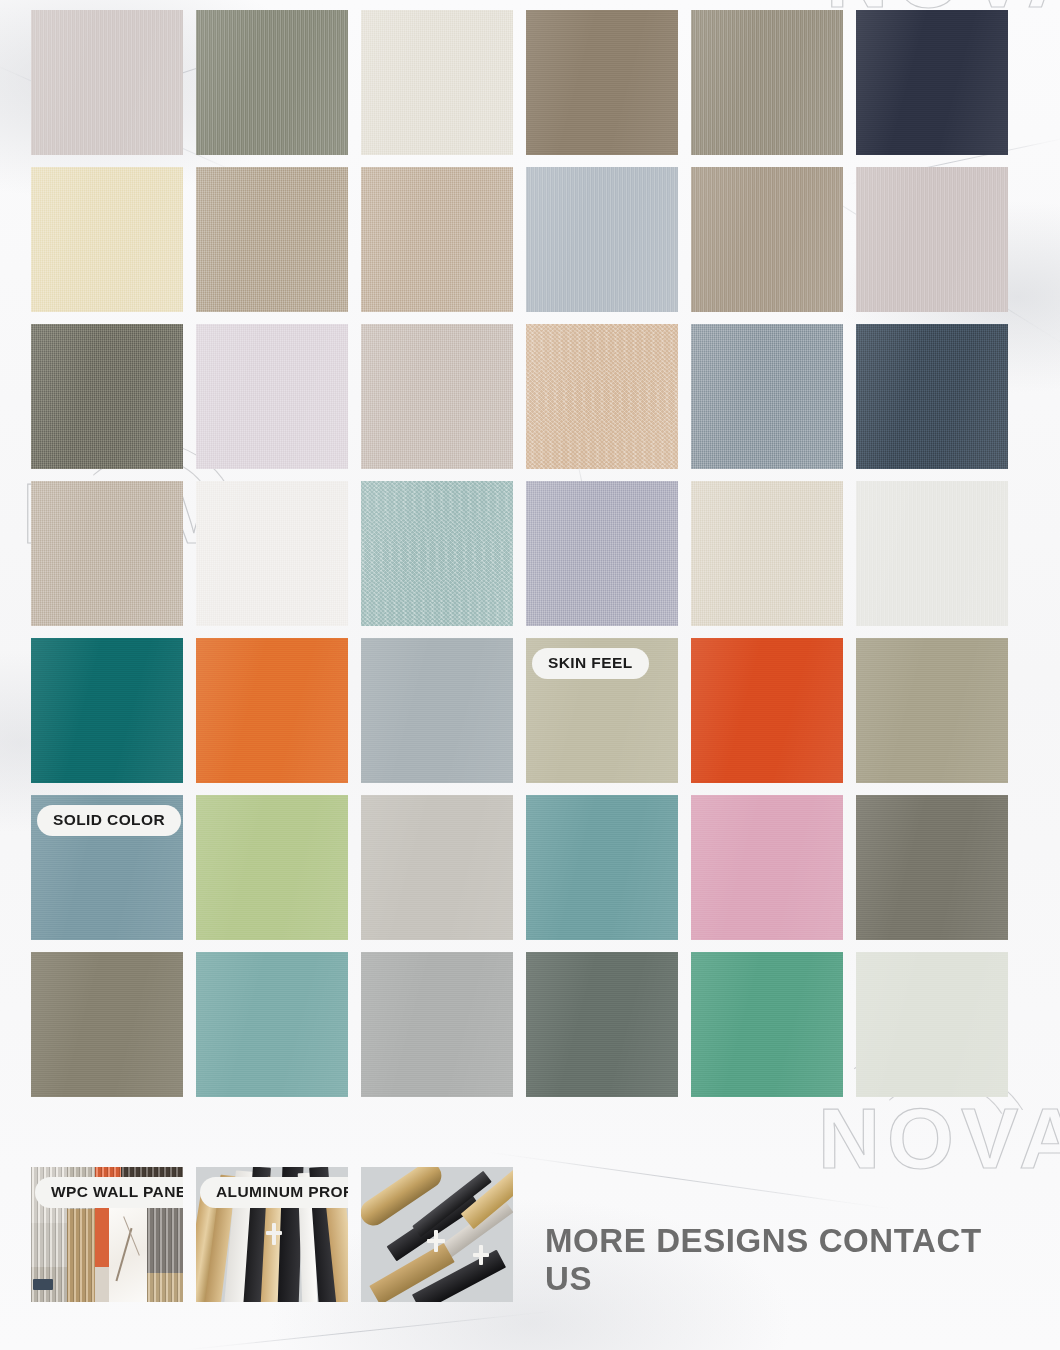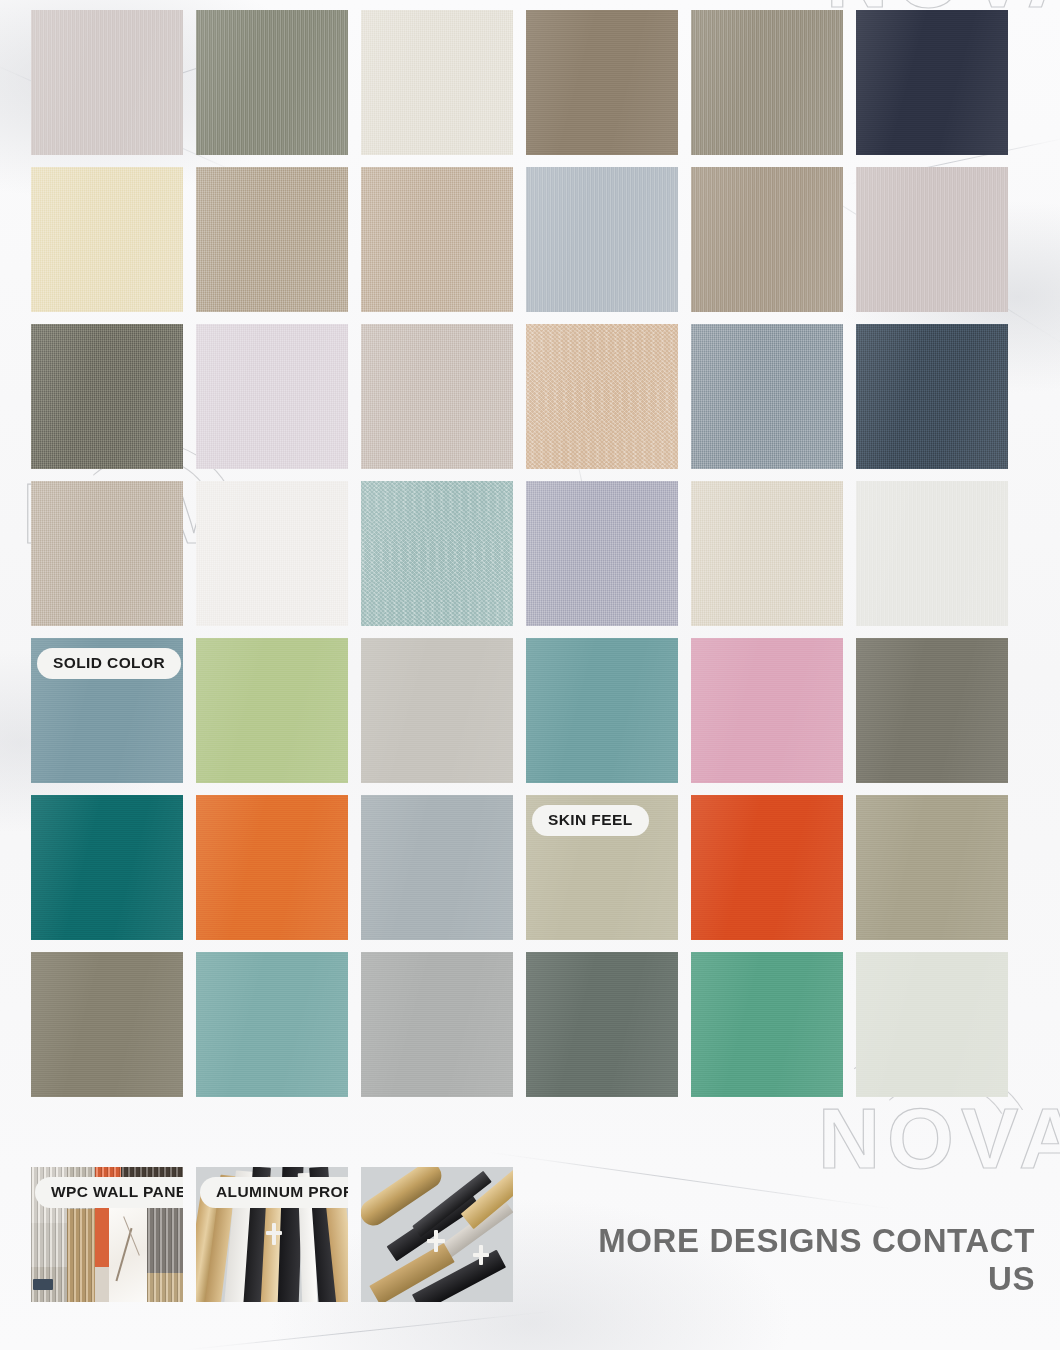--- a/index.html
+++ b/index.html
@@ -194,21 +194,21 @@
     position: absolute;
     border-radius: 1px;
   }
 
   
   #cta {
     position: absolute;
     left: 545px;
     top: 1222px;
     width: 490px;
-    text-align: right;
+    text-align: left;
     font-size: 33px;
     font-weight: 700;
     letter-spacing: 0.6px;
     color: #6d6d6d;
     font-family: "Liberation Sans", sans-serif;
   }
 </style>
 </head>
 <body>
 
@@ -322,59 +322,59 @@
     <div class="swatch sheen">
         <div class="fill tex-linen" style="background:#ded7c9"></div>
       </div>
     <div class="swatch sheen">
         <div class="fill tex-vert" style="background:#e8e8e4"></div>
       </div>
   </div>
 
   <div class="row">
     <div class="swatch sheen">
+        <div class="fill tex-solid" style="background:#0f6a6a"></div>
+      </div>
+    <div class="swatch sheen">
+        <div class="fill tex-solid" style="background:#e2702e"></div>
+      </div>
+    <div class="swatch sheen">
+        <div class="fill tex-solid" style="background:#a9b2b7"></div>
+      </div>
+    <div class="swatch sheen">
+      <div class="fill tex-solid" style="background:#c0bda6"></div>
+      <span class="badge">SKIN FEEL</span>
+    </div>
+    <div class="swatch sheen">
+        <div class="fill tex-solid" style="background:#d94b20"></div>
+      </div>
+    <div class="swatch sheen">
+        <div class="fill tex-solid" style="background:#a8a28b"></div>
+      </div>
+  </div>
+
+  <div class="row">
+    <div class="swatch sheen">
       <div class="fill tex-solid" style="background:#7a9aa5"></div>
       <span class="badge">SOLID COLOR</span>
     </div>
     <div class="swatch sheen">
         <div class="fill tex-solid" style="background:#b6c98e"></div>
       </div>
     <div class="swatch sheen">
         <div class="fill tex-solid" style="background:#c6c3bd"></div>
       </div>
     <div class="swatch sheen">
         <div class="fill tex-solid" style="background:#6fa0a2"></div>
       </div>
     <div class="swatch sheen">
         <div class="fill tex-solid" style="background:#dda6bb"></div>
       </div>
     <div class="swatch sheen">
         <div class="fill tex-solid" style="background:#77756a"></div>
-      </div>
-  </div>
-
-  <div class="row">
-    <div class="swatch sheen">
-        <div class="fill tex-solid" style="background:#0f6a6a"></div>
-      </div>
-    <div class="swatch sheen">
-        <div class="fill tex-solid" style="background:#e2702e"></div>
-      </div>
-    <div class="swatch sheen">
-        <div class="fill tex-solid" style="background:#a9b2b7"></div>
-      </div>
-    <div class="swatch sheen">
-      <div class="fill tex-solid" style="background:#c0bda6"></div>
-      <span class="badge">SKIN FEEL</span>
-    </div>
-    <div class="swatch sheen">
-        <div class="fill tex-solid" style="background:#d94b20"></div>
-      </div>
-    <div class="swatch sheen">
-        <div class="fill tex-solid" style="background:#a8a28b"></div>
       </div>
   </div>
 
   <div class="row">
     <div class="swatch sheen">
         <div class="fill tex-solid" style="background:#85806f"></div>
       </div>
     <div class="swatch sheen">
         <div class="fill tex-solid" style="background:#7dadab"></div>
       </div>

